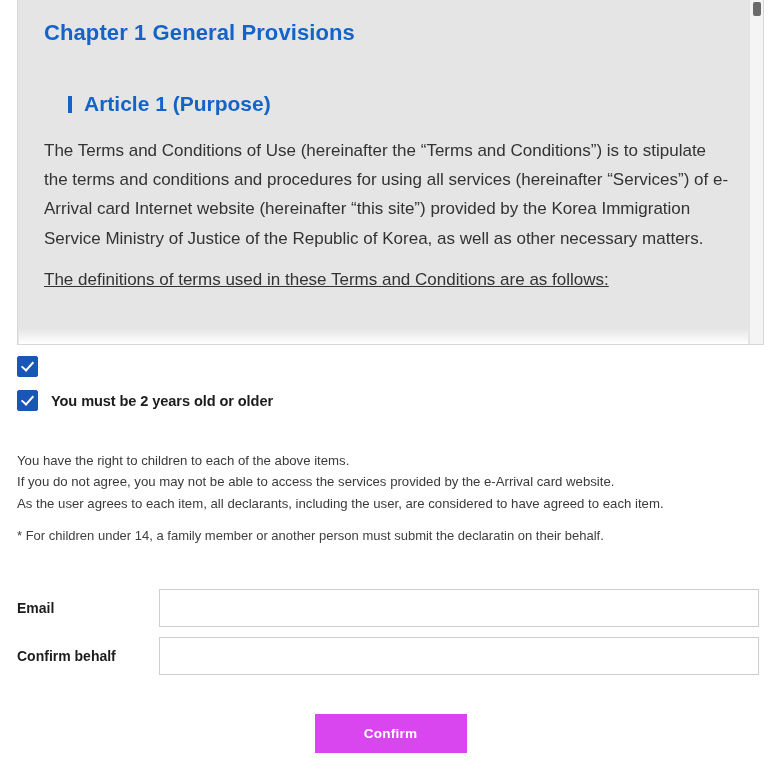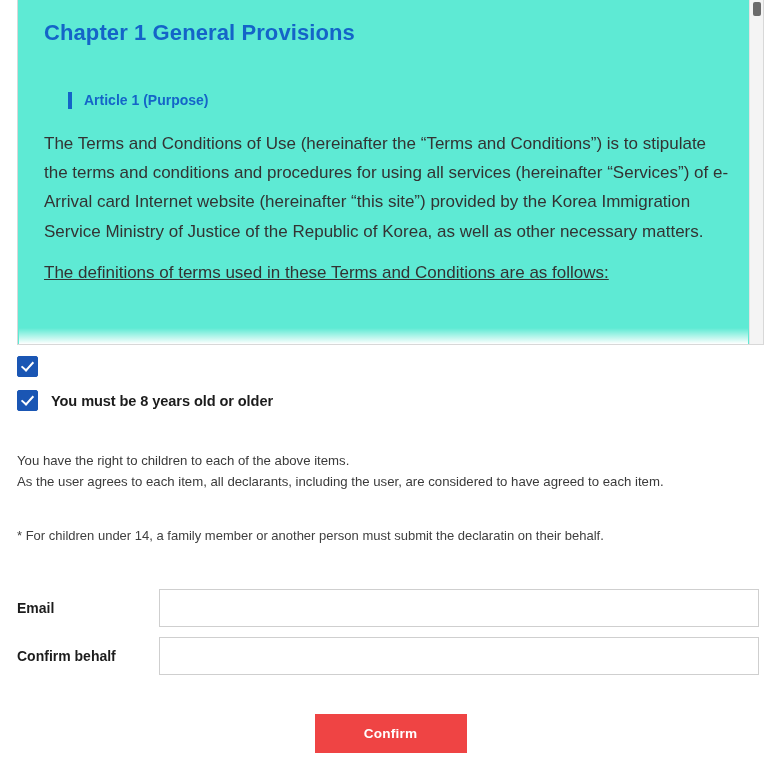--- a/index.html
+++ b/index.html
@@ -19,40 +19,41 @@
   
   .terms-panel {
     position: absolute;
     left: 17px;
     top: 0px;
     width: 747px;
     height: 345px;
     border: 1px solid #d8d8d8;
     border-top: none;
     box-sizing: border-box;
-    background: #5eead4;
+    background: #e5e5e5;
     overflow: hidden;
   }
   .terms-inner {
     padding: 14px 22px 0 22px;
     position: relative;
   }
   .chapter-title {
     color: #1464c8;
     font-size: 22px;
     font-weight: bold;
     margin: 6px 0 0 4px;
     letter-spacing: 0.1px;
   }
   .article-head {
     color: #1464c8;
-    font-size: 14px;
+    font-size: 21px;
     font-weight: bold;
     margin: 46px 0 0 4px;
     display: flex;
+    align-items: center;
     padding-left: 24px;
   }
   .article-bar {
     display: inline-block;
     width: 4px;
     height: 17px;
     background: #1464c8;
     margin-right: 12px;
   }
   .article-body {
@@ -194,21 +195,21 @@
     position: absolute;
     left: 0;
     top: 714px;
     width: 781px;
     display: flex;
     justify-content: center;
   }
   .confirm-btn {
     width: 152px;
     height: 39px;
-    background: #ef4444;
+    background: #d946ef;
     color: #ffffff;
     border: none;
     font-family: "Liberation Sans", sans-serif;
     font-size: 13.6px;
     font-weight: bold;
     cursor: pointer;
     letter-spacing: 0.2px;
   }
 </style>
 </head>
@@ -234,26 +235,27 @@
     <div class="scrollbar-thumb"></div>
   </div>
 </div>
 
 <div class="agreements">
   <div class="agree-row">
     <span class="checkbox"></span>
   </div>
   <div class="agree-row">
     <span class="checkbox"></span>
-    <span class="agree-label">You must be 8 years old or older</span>
+    <span class="agree-label">You must be 2 years old or older</span>
   </div>
 </div>
 
 <div class="notice-block">
   <div>You have the right to children to each of the above items.</div>
+  <div>If you do not agree, you may not be able to access the services provided by the e-Arrival card website.</div>
   <div>As the user agrees to each item, all declarants, including the user, are considered to have agreed to each item.</div>
 </div>
 
 <div class="notice-red">* For children under 14, a family member or another person must submit the declaratin on their behalf.</div>
 
 <div class="form-area">
   <div class="form-row">
     <span class="form-label">Email</span>
     <input class="form-input" type="text" placeholder="" style="">
   </div>

